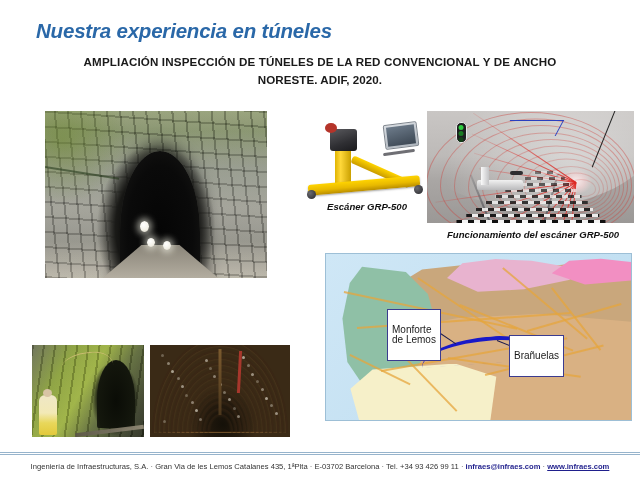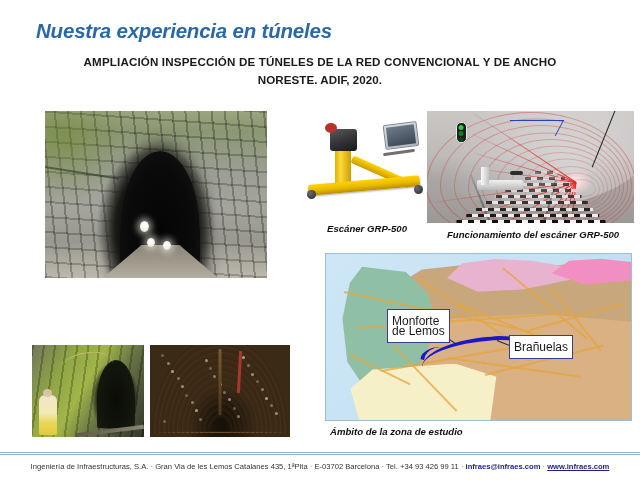--- a/index.html
+++ b/index.html
@@ -321,42 +321,42 @@
     position: absolute; left: 31%; top: 56%; width: 11%; height: 9%;
     border-left: 4px solid #1919c8;
     border-radius: 60% 0 0 0 / 100% 0 0 0;
     transform: rotate(8deg);
   }
   .map-label {
     position: absolute;
     background: #ffffff;
     border: 1px solid #3b3b8f;
     color: #1a1a1a;
-    font-size: 12px;
+    font-size: 10px;
     line-height: 10px;
-    padding: 6px 4px;
+    padding: 15px 4px;
     white-space: pre-line;
     text-align: left;
   }
   #map-label-monforte { left: 20%; top: 33%; }
   #map-label-branuelas { left: 60%; top: 49%; }
   #pic-map .leader {
     position: absolute; background: #1a1a4d; height: 1px; transform-origin: left center;
   }
 
   
   .caption {
     position: absolute;
     font-size: 9.6px;
     font-weight: bold;
     font-style: italic;
     color: #111111;
     white-space: nowrap;
   }
-  #caption-scanner { left: 327px; top: 223px; }
+  #caption-scanner { left: 327px; top: 201px; }
   #caption-scan3d { left: 447px; top: 229px; }
   #caption-map { left: 330px; top: 426px; }
 
   
   .footer-rule {
     position: absolute; left: 0; top: 452px; width: 640px; height: 3px;
     border-top: 1px solid #97b4cc;
     border-bottom: 1px solid #97b4cc;
     background: #ffffff;
   }
@@ -538,20 +538,19 @@
         <div class="road" style="left: 8%; top: 60%; width: 22%; transform: rotate(26deg); opacity: 0.75;"></div>
       </div>
     <div class="route"></div>
     <div class="route2"></div>
     <div class="leader" id="leader-monforte" style="left: 36%; top: 46%; width: 8%; transform: rotate(34deg);"></div>
     <div class="leader" id="leader-branuelas" style="left: 56%; top: 52%; width: 7%; transform: rotate(22deg);"></div>
     <div class="map-label" id="map-label-monforte">Monforte
 de Lemos</div>
     <div class="map-label" id="map-label-branuelas">Brañuelas</div>
   </div>
-  <div class="caption" id="caption-map">Ámbito de la zona de estudio</div>
 
   <div class="footer-rule"></div>
   <div class="footer-text">
     <span>Ingeniería de Infraestructuras, S.A.</span><span class="sep"> · </span><span>Gran Via de les Lemos Catalanes 435, 1ªPlta</span><span class="sep"> · </span><span>E-03702 Barcelona</span><span class="sep"> · </span><span>Tel. +34 93 426 99 11</span><span class="sep"> · </span><span class="em">infraes@infraes.com</span><span class="sep"> · </span><span class="lnk">www.infraes.com</span>
   </div>
 
 </div>
 
 </body></html>

